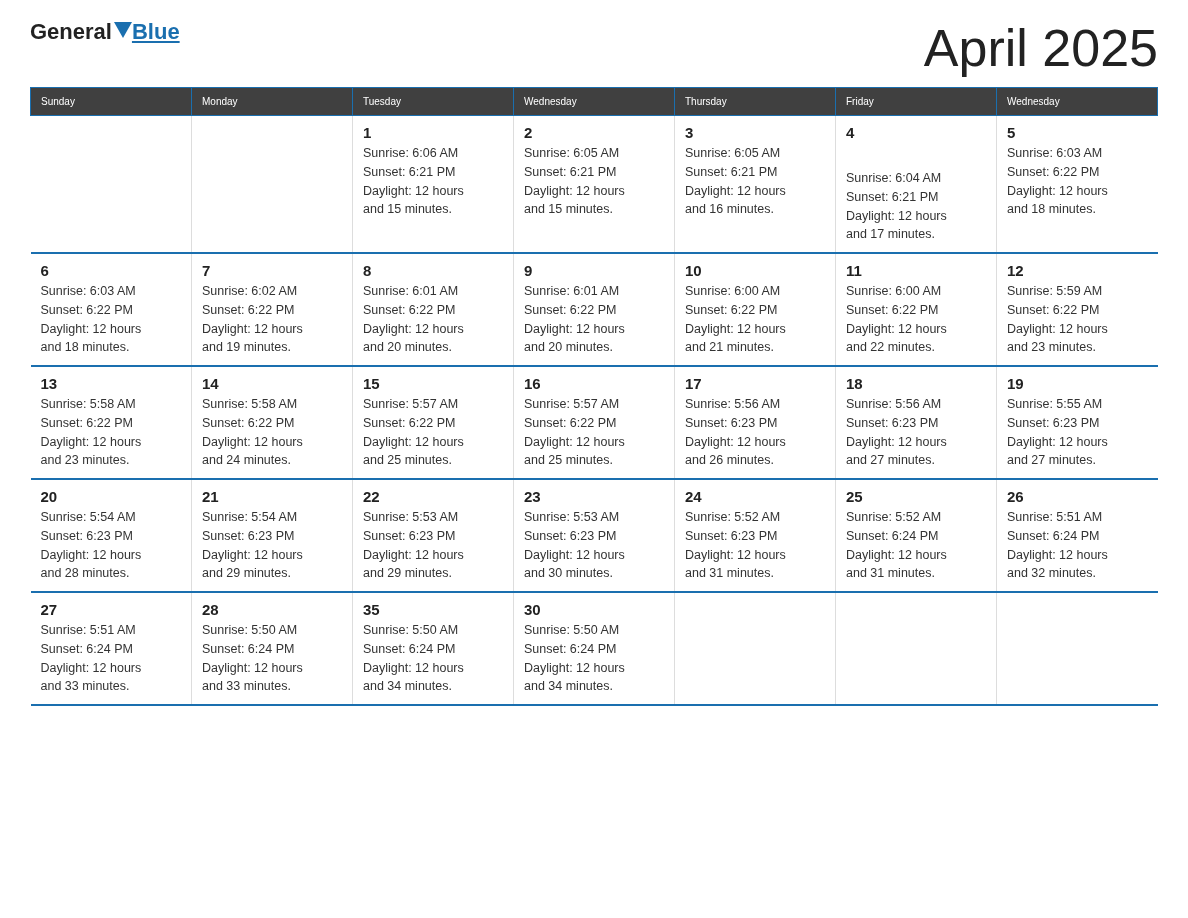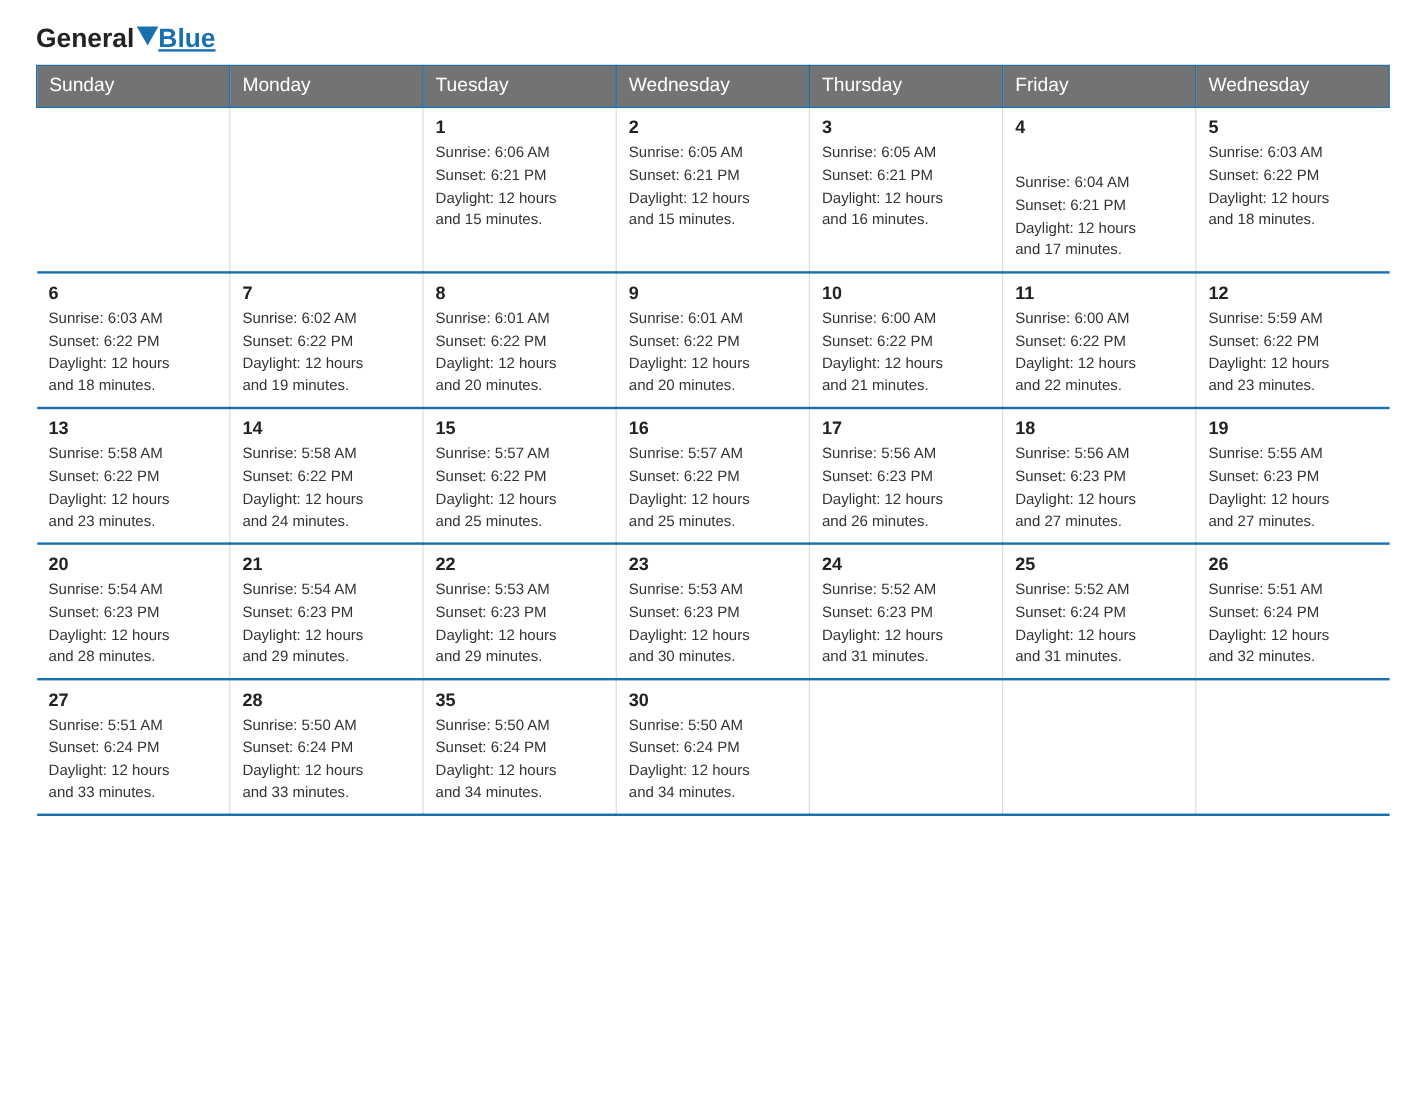--- a/index.html
+++ b/index.html
@@ -53,25 +53,25 @@
       font-size: 20px;
       color: #333;
       margin-top: 4px;
     }
     table {
       width: 100%;
       border-collapse: collapse;
       margin-top: 10px;
     }
     thead tr th {
-      background-color: #737373;
+      background-color: #404040;
       color: #fff;
       text-align: left;
       padding: 8px 10px;
-      font-size: 16px;
+      font-size: 10px;
       font-weight: normal;
       border: 1px solid #1a6faf;
     }
     tbody tr {
       border-bottom: 2px solid #1a6faf;
     }
     tbody tr td {
       vertical-align: top;
       padding: 8px 10px;
       font-size: 13px;
@@ -104,20 +104,21 @@
 
 <div class="header">
   <div class="logo">
     <div style="display:flex;align-items:center;">
       <span class="logo-text">General</span>
       <span class="logo-triangle"></span>
     </div>
     <span class="logo-text blue" style="color:#1a6faf;font-size:22px;font-weight:bold;margin-left:0;text-decoration:underline;">Blue</span>
   </div>
   <div class="title-block">
+    <div class="month-title">April 2025</div>
   </div>
 </div>
 
 <table>
   <thead>
     <tr>
       <th>Sunday</th>
       <th>Monday</th>
       <th>Tuesday</th>
       <th>Wednesday</th>

